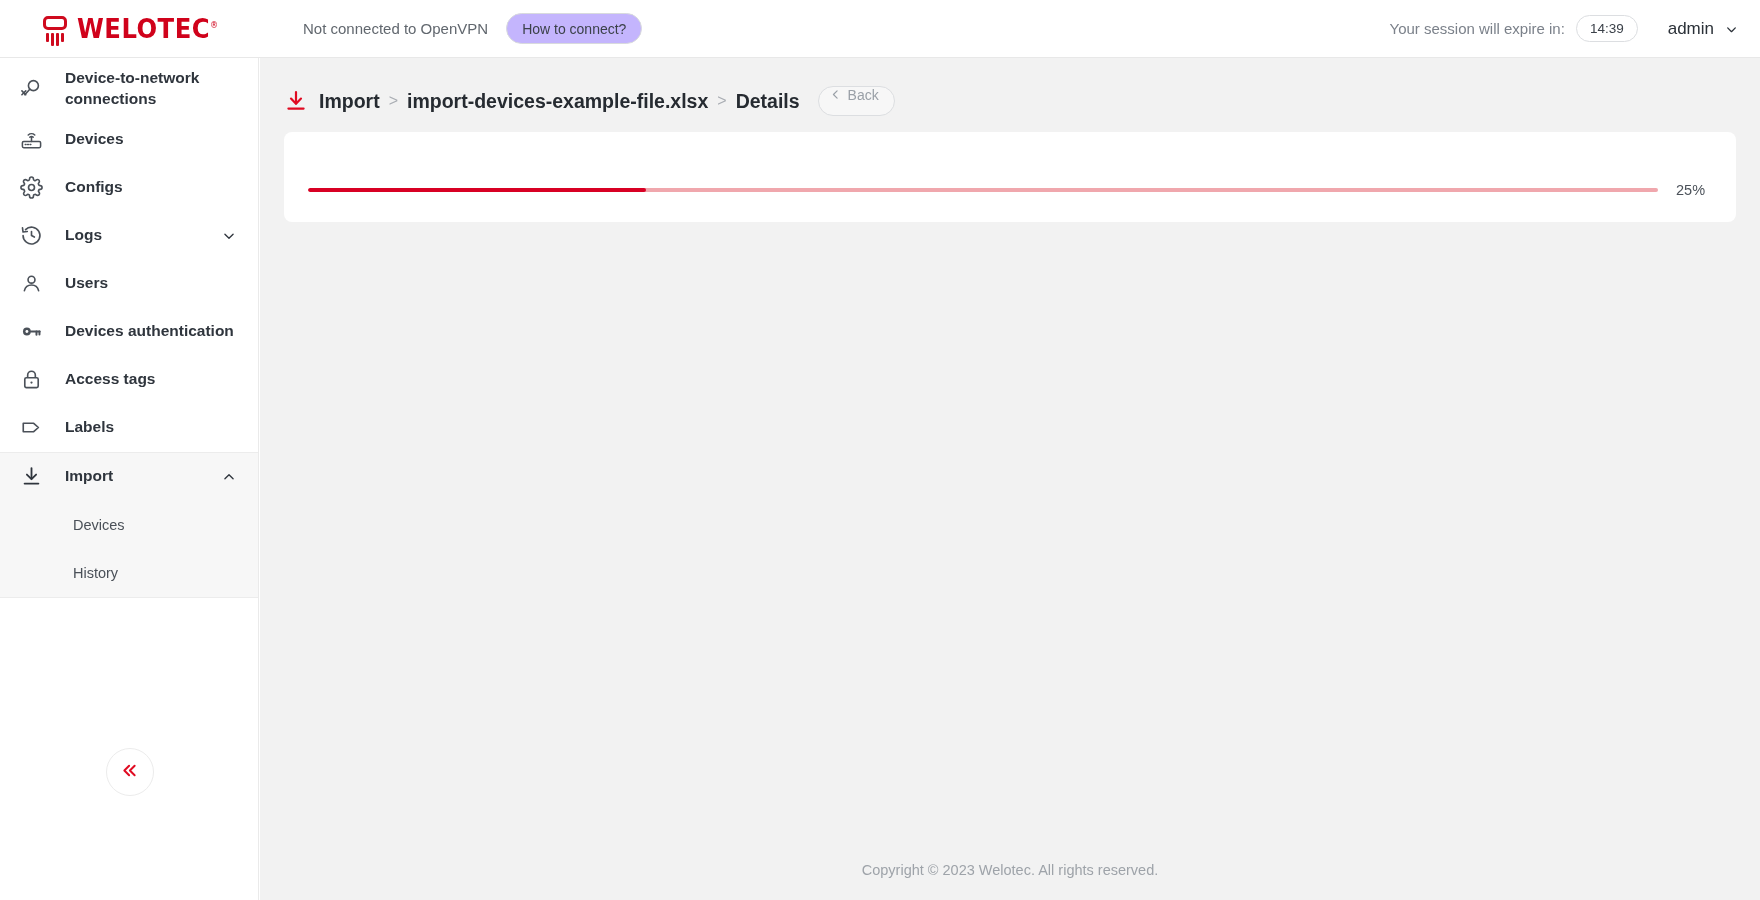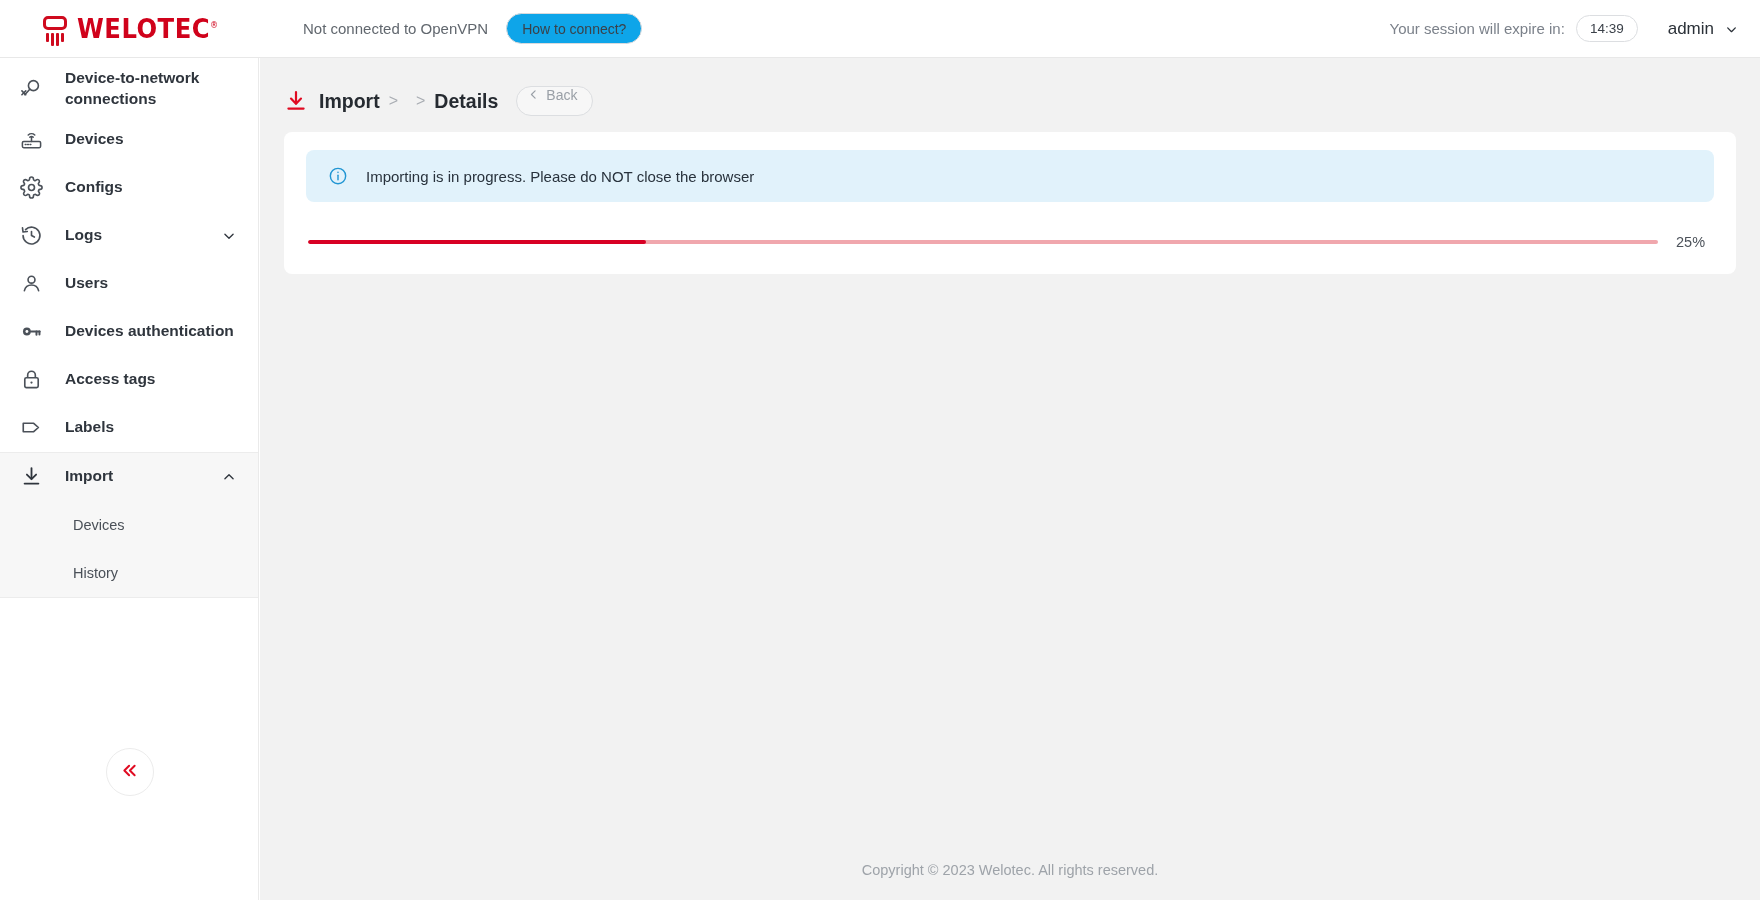--- a/index.html
+++ b/index.html
@@ -75,21 +75,21 @@
     color: #61676e;
     margin-left: 22px;
     white-space: nowrap;
   }
   .howto-btn {
     margin-left: 18px;
     height: 31px;
     padding: 0 15px;
     border: 1px solid #d8dadd;
     border-radius: 16px;
-    background: #0ea5e9;
+    background: #c4b5fd;
     font-size: 14px;
     color: #3b4149;
     font-family: "Liberation Sans", sans-serif;
     cursor: pointer;
     display: flex;
     align-items: center;
     white-space: nowrap;
   }
   .topbar-right {
     margin-left: auto;
@@ -505,45 +505,36 @@
     <span class="head-icon">
       <svg viewBox="0 0 24 24" width="24" height="24" fill="none" stroke="#e00b22" stroke-width="2.2" stroke-linecap="round" stroke-linejoin="round">
           <line x1="12" y1="3" x2="12" y2="14.4"></line>
           <polyline points="7 9.6 12 14.8 17 9.6"></polyline>
           <line x1="4.4" y1="19.6" x2="19.6" y2="19.6"></line>
         </svg>
     </span>
     <div style="display:flex;align-items:center;">
       <span class="crumb-strong">Import</span>
       <span class="crumb-sep">&gt;</span>
+      <span class="crumb-strong">import-devices-example-file.xlsx</span>
       <span class="crumb-sep">&gt;</span>
       <span class="crumb-strong">Details</span>
     </div>
     <button class="back-btn">
       <span class="back-chev">
         <svg viewBox="0 0 24 24" width="11" height="11" fill="none" stroke="#9aa0a7" stroke-width="2.6" stroke-linecap="round" stroke-linejoin="round">
             <polyline points="15.5 4 7.5 12 15.5 20"></polyline>
           </svg>
       </span>
       <span>Back</span>
     </button>
   </div>
 
   <div class="card">
 
-    <div class="alert">
-      <span class="alert-icon">
-        <svg viewBox="0 0 24 24" width="20" height="20" fill="none" stroke="#2196d3" stroke-width="1.7" stroke-linecap="round">
-            <circle cx="12" cy="12" r="9.2"></circle>
-            <line x1="12" y1="11" x2="12" y2="16.6"></line>
-            <circle cx="12" cy="7.6" r="0.95" fill="#2196d3" stroke="none"></circle>
-          </svg>
-      </span>
-      <span class="alert-text">Importing is in progress. Please do NOT close the browser</span>
-    </div>
 
     <div class="progress-row">
       <div class="progress-track">
         <div class="progress-fill" id="progress-fill" style="width: 25%;"></div>
       </div>
       <div class="progress-pct">25%</div>
     </div>
 
   </div>
 

